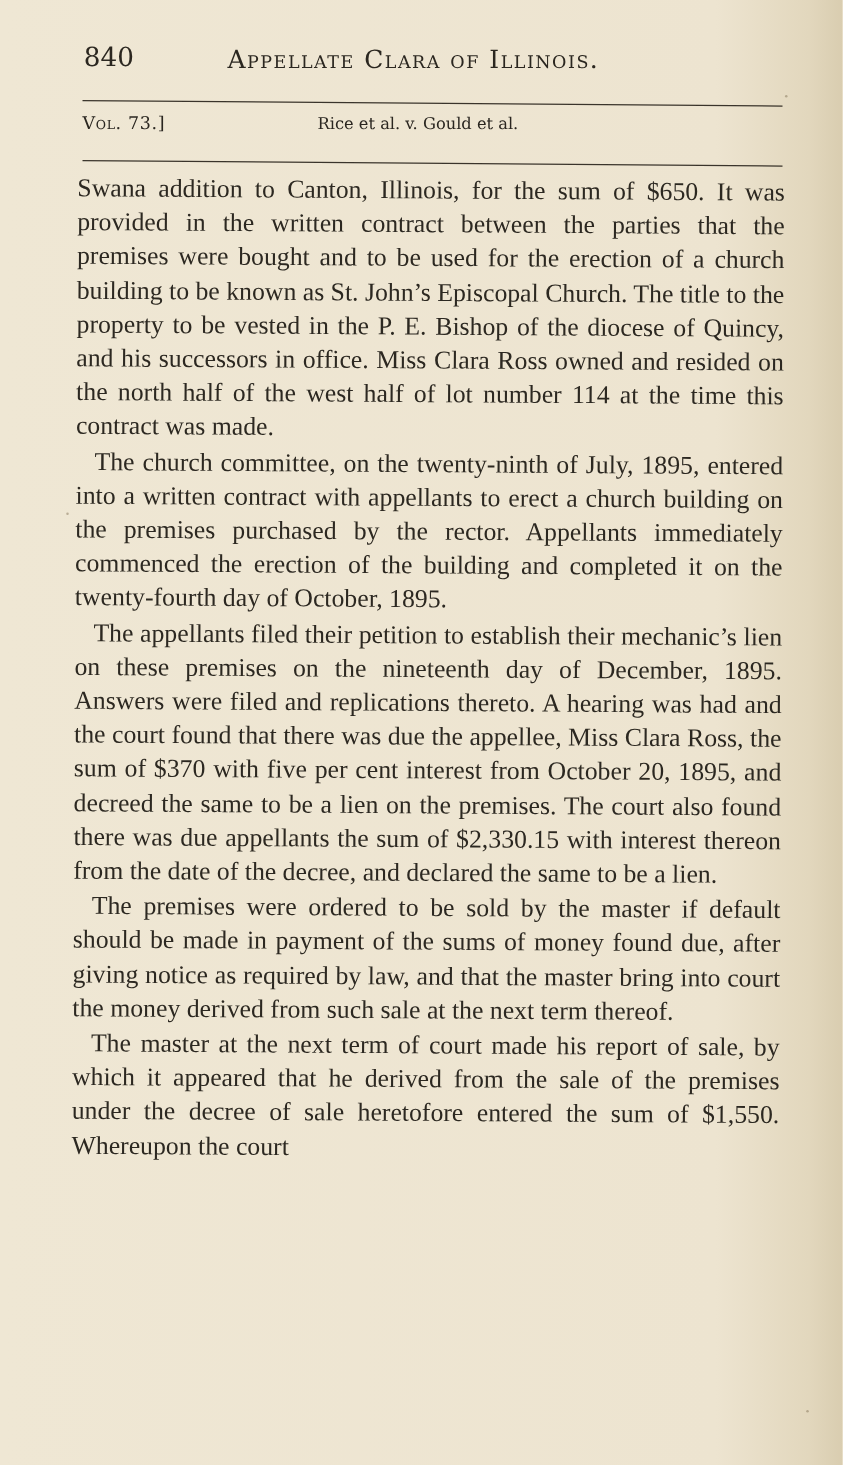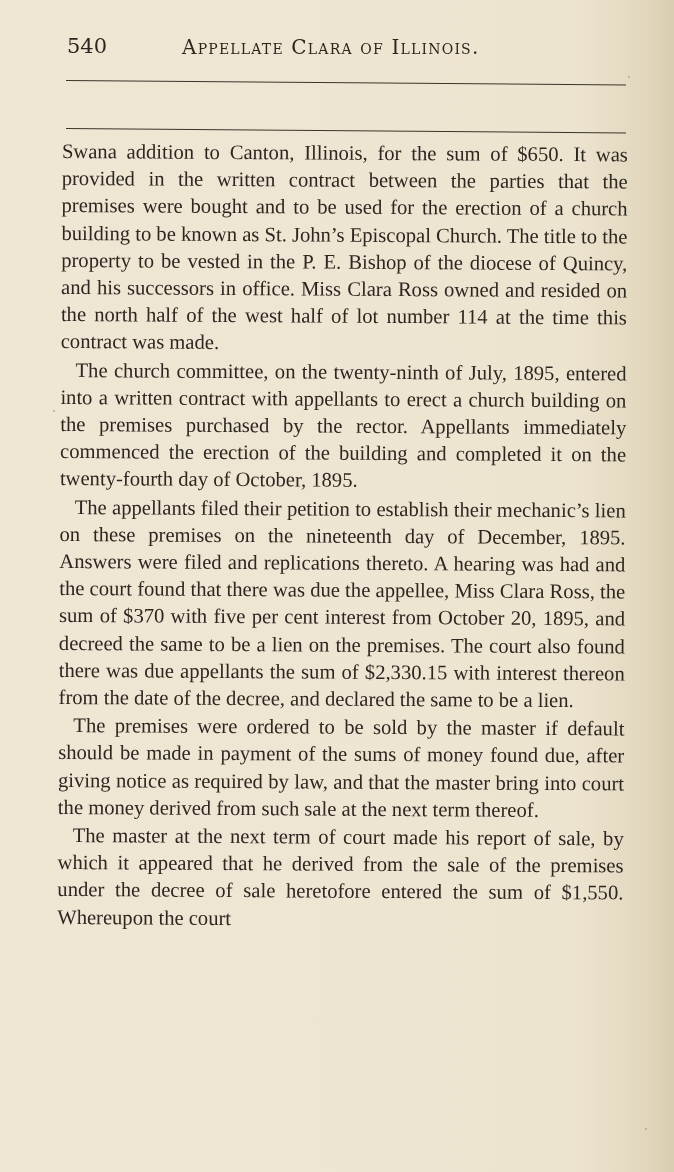--- a/index.html
+++ b/index.html
@@ -115,26 +115,30 @@
       background: #8c7d62;
       opacity: 0.55;
     }
   </style>
 </head>
 <body>
 
 <div class="page">
 
   <div class="running-head">
-    <span class="page-number">540</span>
+    <span class="page-number">840</span>
     <span class="journal-title">Appellate Clara of Illinois.</span>
   </div>
 
   <div class="rule rule-top"></div>
 
+  <div class="case-line">
+    <span class="volume-label">Vol. 73.]</span>
+    <span class="case-title">Rice et al. v. Gould et al.</span>
+  </div>
 
   <div class="rule rule-bottom"></div>
 
   <div class="body-text">
     <p class="para">Swana addition to Canton, Illinois, for the sum of $650. It was provided in the written contract between the parties that the premises were bought and to be used for the erection of a church building to be known as St. John’s Episcopal Church. The title to the property to be vested in the P. E. Bishop of the diocese of Quincy, and his successors in office. Miss Clara Ross owned and resided on the north half of the west half of lot number 114 at the time this contract was made.</p>
     <p class="para indent">The church committee, on the twenty-ninth of July, 1895, entered into a written contract with appellants to erect a church building on the premises purchased by the rector. Appellants immediately commenced the erection of the building and completed it on the twenty-fourth day of October, 1895.</p>
     <p class="para indent">The appellants filed their petition to establish their mechanic’s lien on these premises on the nineteenth day of December, 1895. Answers were filed and repli­cations thereto. A hearing was had and the court found that there was due the appellee, Miss Clara Ross, the sum of $370 with five per cent interest from Octo­ber 20, 1895, and decreed the same to be a lien on the premises. The court also found there was due appel­lants the sum of $2,330.15 with interest thereon from the date of the decree, and declared the same to be a lien.</p>
     <p class="para indent">The premises were ordered to be sold by the master if default should be made in payment of the sums of money found due, after giving notice as required by law, and that the master bring into court the money derived from such sale at the next term thereof.</p>
     <p class="para indent">The master at the next term of court made his report of sale, by which it appeared that he derived from the sale of the premises under the decree of sale heretofore entered the sum of $1,550. Whereupon the court</p>
   </div>

